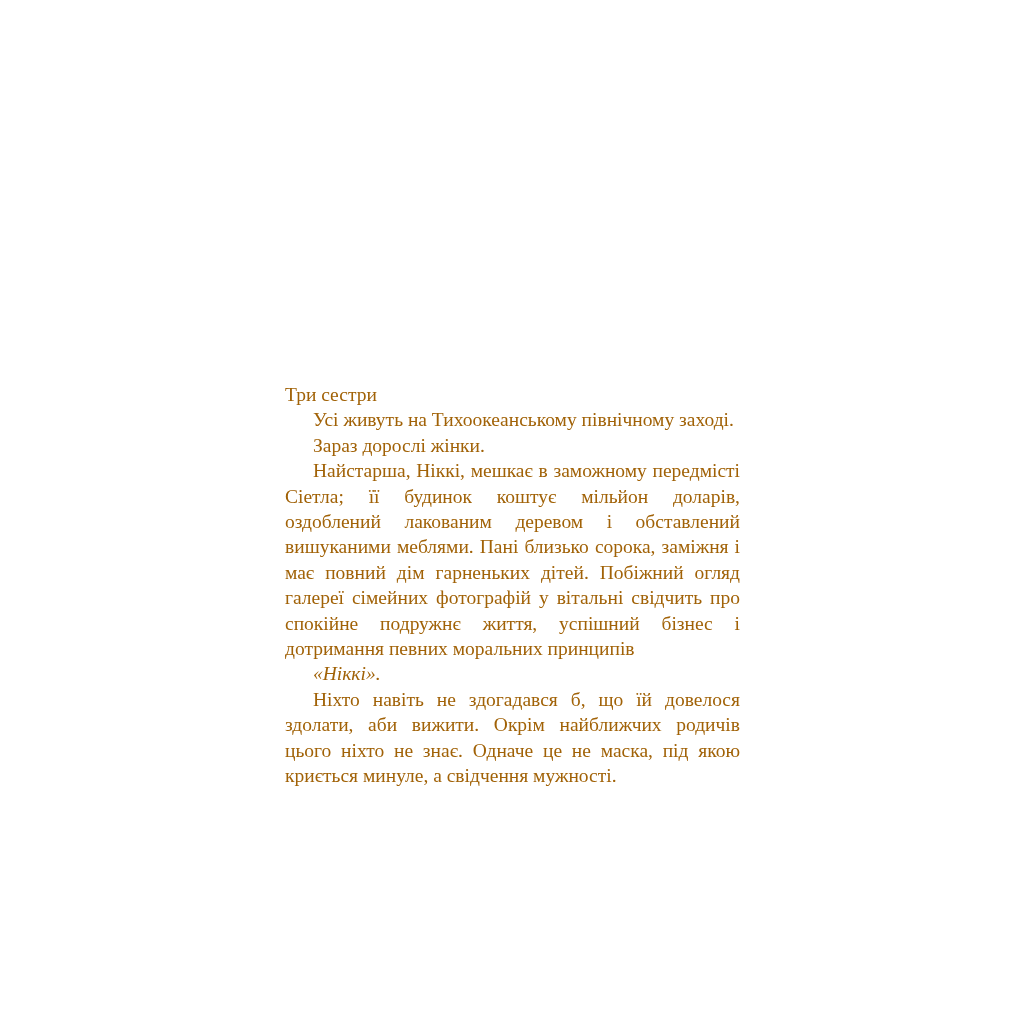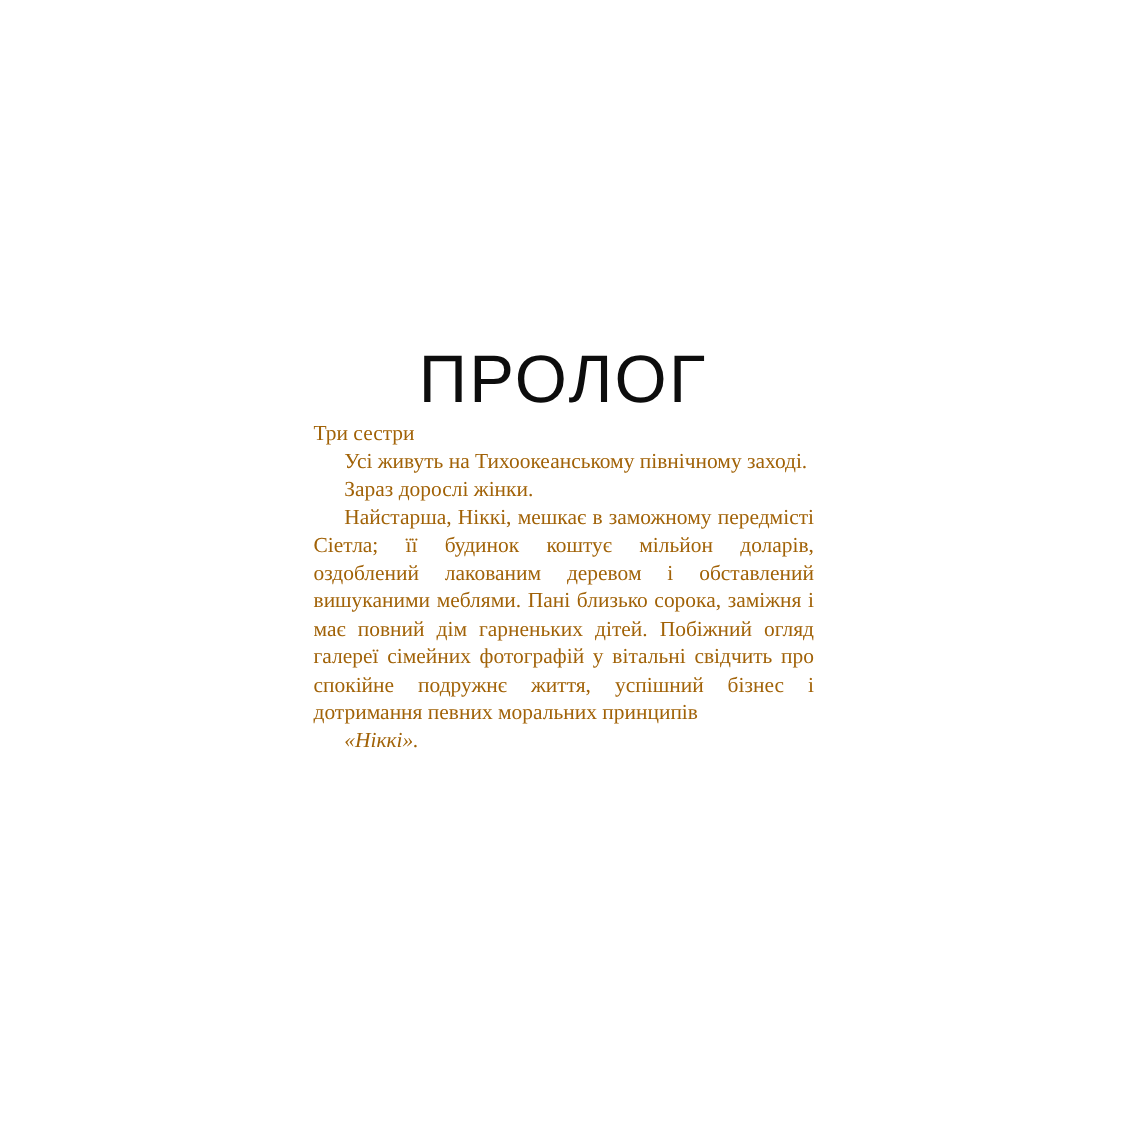--- a/index.html
+++ b/index.html
@@ -55,23 +55,23 @@
   }
   .italic {
     font-style: italic;
   }
 </style>
 </head>
 <body>
 
 <div class="page">
 
-  <h1 class="chapter-title">ПРОЛОГ</h1>
 
   <div class="body-block">
     <p class="no-indent">Три сестри</p>
     <p class="indent">Усі живуть на Тихоокеанському північному заході.</p>
     <p class="indent">Зараз дорослі жінки.</p>
     <p class="indent">Найстарша, Ніккі, мешкає в заможному перед­місті Сіетла; її будинок коштує мільйон доларів, оздоблений лакованим деревом і обставлений вишуканими меблями. Пані близько сорока, за­міжня і має повний дім гарненьких дітей. Побіж­ний огляд галереї сімейних фотографій у вітальні свідчить про спокійне подружнє життя, успішний бізнес і дотримання певних моральних принципів</p>
     <p class="indent italic">«Ніккі».</p>
+    <p class="indent">Ніхто навіть не здогадався б, що їй довелося здолати, аби вижити. Окрім найближчих родичів цього ніхто не знає. Одначе це не маска, під якою криється минуле, а свідчення мужності.</p>
   </div>
 
 </div>
 
 </body></html>

